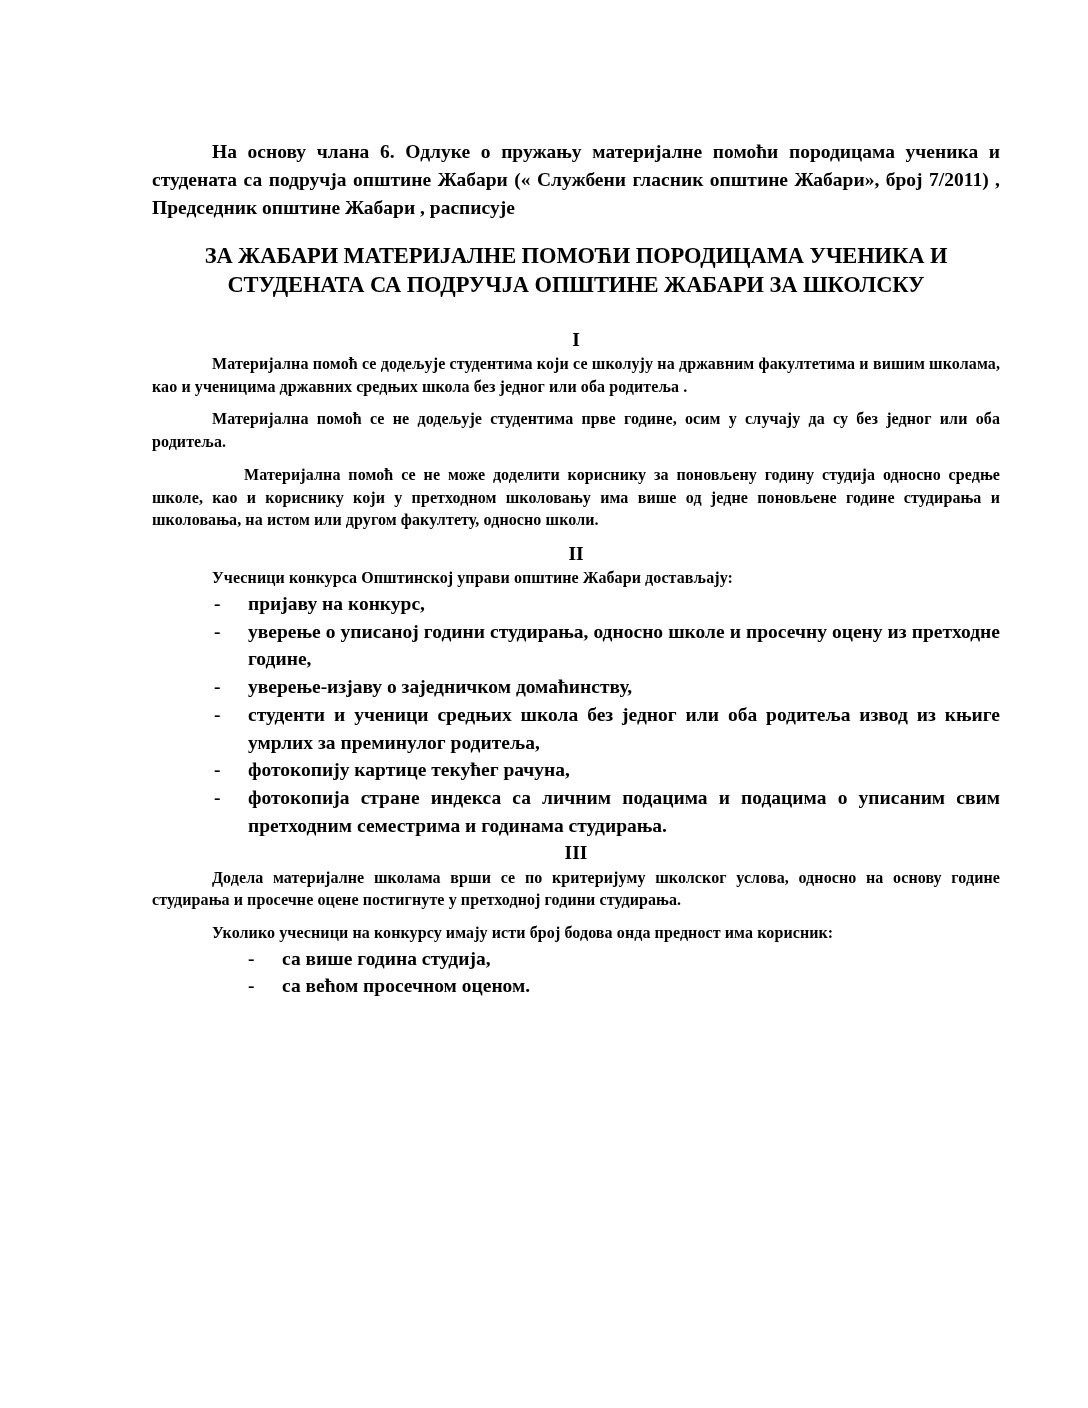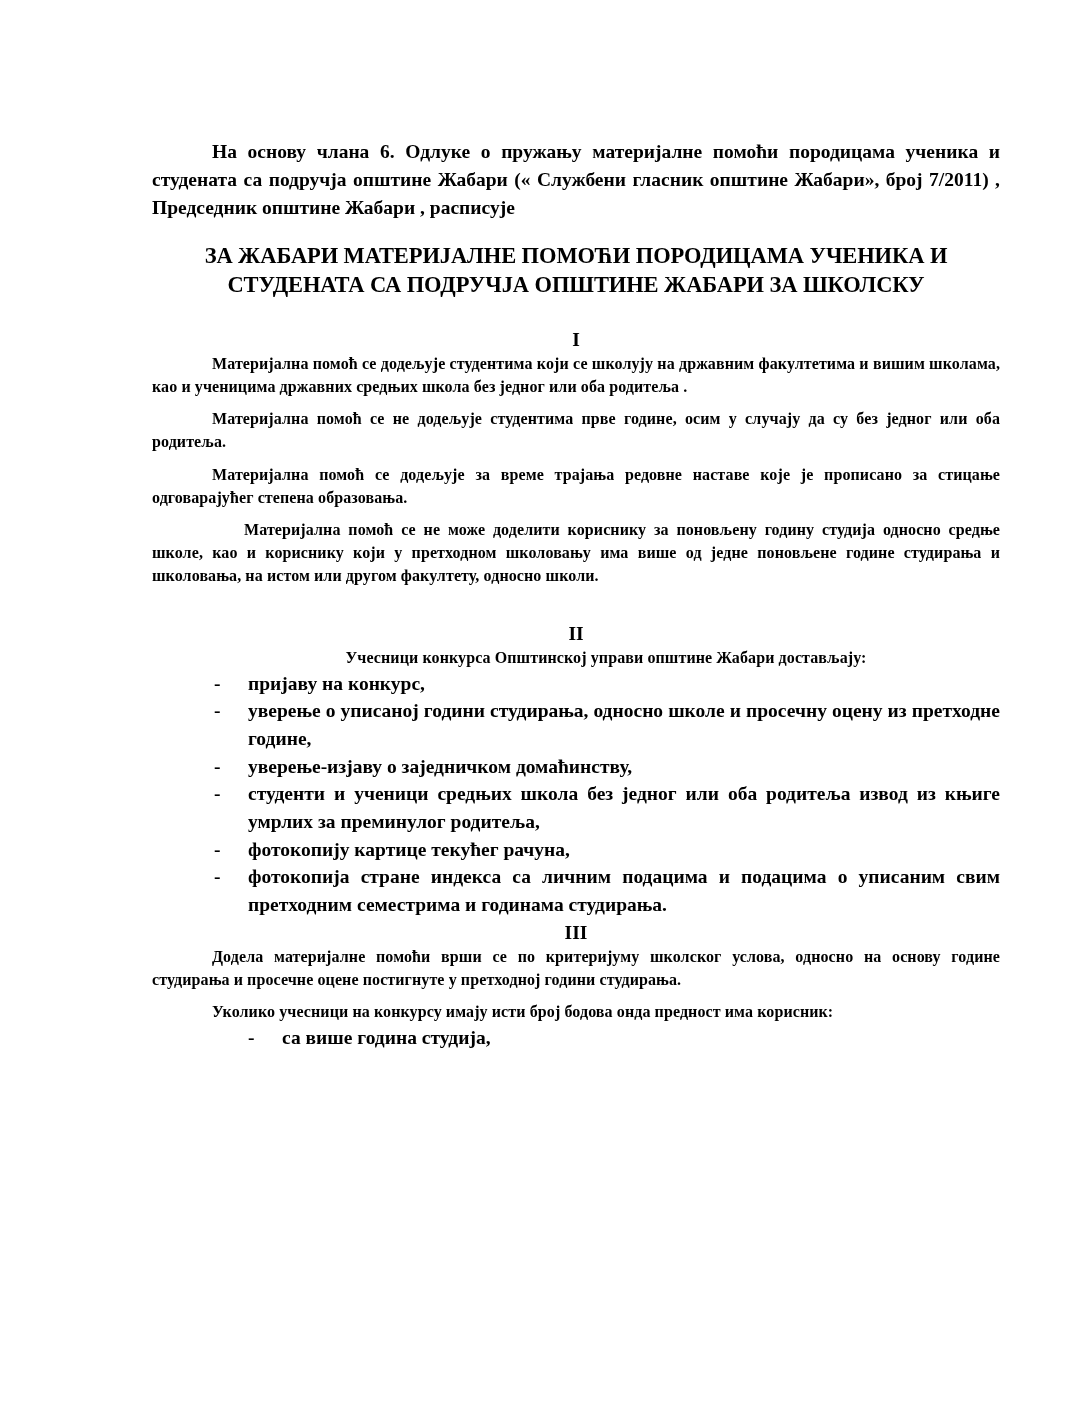--- a/index.html
+++ b/index.html
@@ -81,21 +81,21 @@
   }
 
   
   .roman {
     text-align: center;
     font-size: 19.5px;
     font-weight: bold;
     line-height: 1.4;
   }
   .roman-i     { margin-top: 26px; }
-  .roman-ii    { margin-top: 32px; }
+  .roman-ii    { margin-top: 8px; }
   .roman-iii   { }
 
   
   ul.dashlist {
     list-style: none;
     margin: 0;
     padding: 0;
     font-size: 19.5px;
     font-weight: bold;
     line-height: 1.42;
@@ -113,21 +113,21 @@
   }
   ul.dashlist.deep > li {
     padding-left: 130px;
   }
   ul.dashlist.deep > li .dash {
     left: 96px;
   }
   ul.dashlist.deep > li {
     text-align: left;
   }
-  .nojust { text-align: center; }
+  .nojust { text-align: left; }
 </style>
 </head>
 <body>
 
 <div class="page">
   <div class="content">
 
     <p class="header-block">На основу члана 6. Одлуке о пружању материјалне помоћи породицама ученика и студената са подручја општине Жабари (« Службени гласник општине Жабари», број 7/2011) , Председник општине Жабари , расписује</p>
 
 
@@ -135,21 +135,20 @@
       <div>ЗА  ЖАБАРИ МАТЕРИЈАЛНЕ ПОМОЋИ ПОРОДИЦАМА УЧЕНИКА И</div>
       <div>СТУДЕНАТА СА ПОДРУЧЈА ОПШТИНЕ ЖАБАРИ  ЗА ШКОЛСКУ</div>
     </div>
 
     <div class="roman roman-i">I</div>
 
     <p class="para indent">Материјална помоћ се додељује студентима који се  школују на државним факултетима и вишим школама, као и ученицима државних средњих школа без једног или оба родитеља .</p>
 
     <p class="para indent">Материјална помоћ се не додељује студентима прве године, осим у случају да су без једног или оба родитеља.</p>
 
-    <p class="para indent">Материјална помоћ се додељује за време трајања редовне наставе које је прописано за стицање одговарајућег степена образовања.</p>
 
 
     <p class="para indent-big">Материјална помоћ се не може доделити кориснику за поновљену годину студија односно средње школе, као и кориснику који у претходном школовању има више од једне поновљене године студирања и школовања, на истом или другом факултету, односно школи.</p>
 
     <div class="roman roman-ii">II</div>
 
     <p class="para indent nojust">Учесници конкурса Општинској управи општине Жабари достављају:</p>
 
     <ul class="dashlist">
       <li>
@@ -173,21 +172,21 @@
         <span>фотокопију картице текућег рачуна,</span>
       </li>
       <li>
         <span class="dash">-</span>
         <span>фотокопија стране индекса са личним подацима и подацима о уписаним свим претходним семестрима и годинама студирања.</span>
       </li>
     </ul>
 
     <div class="roman roman-iii">III</div>
 
-    <p class="para indent">Додела материјалне помоћи врши се по критеријуму школског услова, односно на основу године студирања и просечне оцене постигнуте у претходној години студирања.</p>
+    <p class="para indent">Додела материјалне школама врши се по критеријуму школског услова, односно на основу године студирања и просечне оцене постигнуте у претходној години студирања.</p>
 
     <p class="para indent">Уколико учесници на конкурсу имају исти број бодова онда предност има корисник:</p>
 
     <ul class="dashlist deep">
       <li>
         <span class="dash">-</span>
         <span>са више година студија,</span>
       </li>
       <li>
         <span class="dash">-</span>

